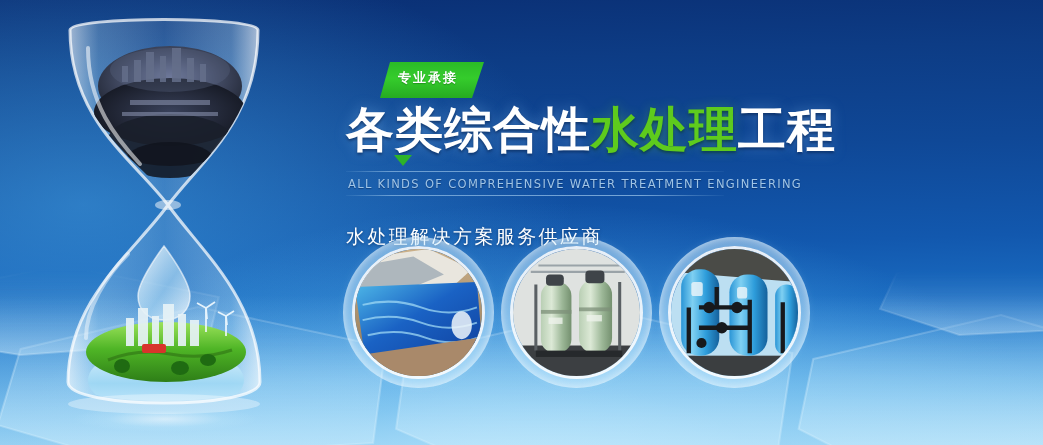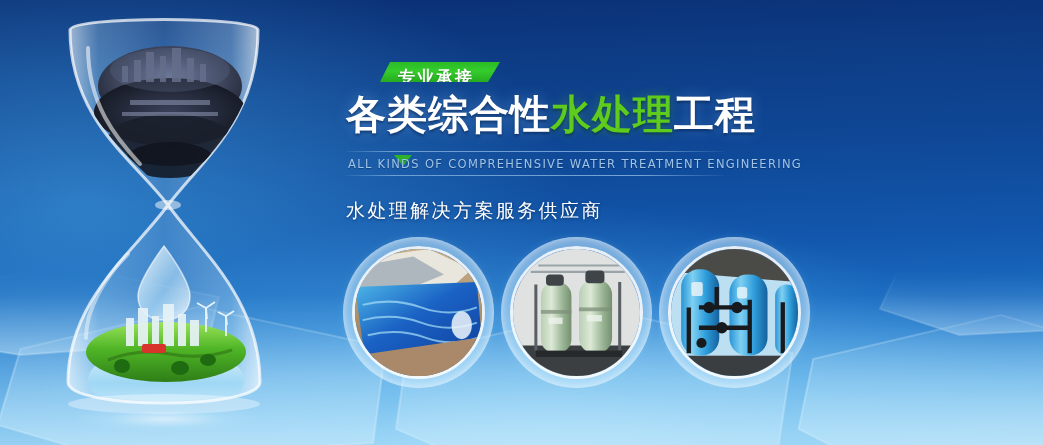--- a/index.html
+++ b/index.html
@@ -25,41 +25,41 @@
     pointer-events:none;}
 
   
   .hourglass{ position:absolute; left:30px; top:8px; width:268px; height:432px; }
   .hg-shadow{ position:absolute; left:44px; bottom:8px; width:182px; height:26px; border-radius:50%;
     background:radial-gradient(ellipse at 50% 50%, rgba(255,255,255,.55) 0%, rgba(190,230,250,.28) 45%, rgba(160,215,245,0) 72%); }
 
   
   .copy{ position:absolute; left:346px; top:62px; width:420px; }
 
-  .badge{ position:relative; display:inline-block; height:20px; padding:0 26px 0 18px;
+  .badge{ position:relative; display:inline-block; height:36px; padding:0 26px 0 18px;
     line-height:31px; margin-left:34px;
     background:linear-gradient(180deg,#2bbb27 0%,#35cc2c 45%,#26ab21 100%);
-    color:#fff; font-size:17px; font-weight:bold; letter-spacing:2px;
+    color:#fff; font-size:13px; font-weight:bold; letter-spacing:2px;
     clip-path:polygon(10px 0,100% 0,calc(100% - 12px) 100%,0 100%);
     text-shadow:0 1px 1px rgba(0,60,0,.35);}
   .badge-tail{ position:absolute; left:48px; top:93px; width:0; height:0;
     border-left:9px solid transparent; border-right:9px solid transparent;
     border-top:11px solid #2db329; }
 
-  .title{ margin-top:6px; font-size:40px; font-weight:bold; letter-spacing:1px; line-height:1.08;
+  .title{ margin-top:6px; font-size:48px; font-weight:bold; letter-spacing:1px; line-height:1.08;
     color:#ffffff; white-space:nowrap;
     text-shadow:0 2px 3px rgba(2,26,68,.55), 0 0 14px rgba(150,205,255,.35);}
   .title .grn{ color:#5ecb1d; text-shadow:0 2px 3px rgba(2,40,10,.45), 0 0 12px rgba(120,230,60,.30); }
 
   .en-wrap{ position:relative; margin-top:15px; width:378px; }
   .en-rule{ height:1px; width:100%;
     background:linear-gradient(90deg,rgba(150,200,240,.07) 0%,rgba(175,214,245,.55) 12%,rgba(180,218,248,.62) 78%,rgba(150,200,240,.05) 100%);}
   .en{ font-size:11.5px; letter-spacing:1.32px; color:#9fc4e6; padding:5px 0 4px 2px; white-space:nowrap;
     text-shadow:0 1px 1px rgba(4,32,78,.5);}
-  .tag{ margin-top:22px; font-size:19px; letter-spacing:2.4px; color:#ffffff; white-space:nowrap;
+  .tag{ margin-top:28px; font-size:19px; letter-spacing:2.4px; color:#ffffff; white-space:nowrap;
     text-shadow:0 1px 3px rgba(3,30,72,.6);}
 
   
   .thumbs{ position:absolute; left:352px; top:246px; width:450px; height:140px; }
   .thumb{ position:absolute; top:0; width:133px; height:133px; border-radius:50%; }
   .thumb.t1{ left:0; } .thumb.t2{ left:158px; } .thumb.t3{ left:316px; }
   .ring{ position:absolute; inset:-9px; border-radius:50%;
     background:radial-gradient(circle at 50% 50%, rgba(255,255,255,0) 58%, rgba(233,247,255,.72) 72%, rgba(205,238,255,.40) 86%, rgba(190,230,255,0) 100%);
     filter:blur(.6px); }
   .disc{ position:absolute; inset:0; border-radius:50%; overflow:hidden;

